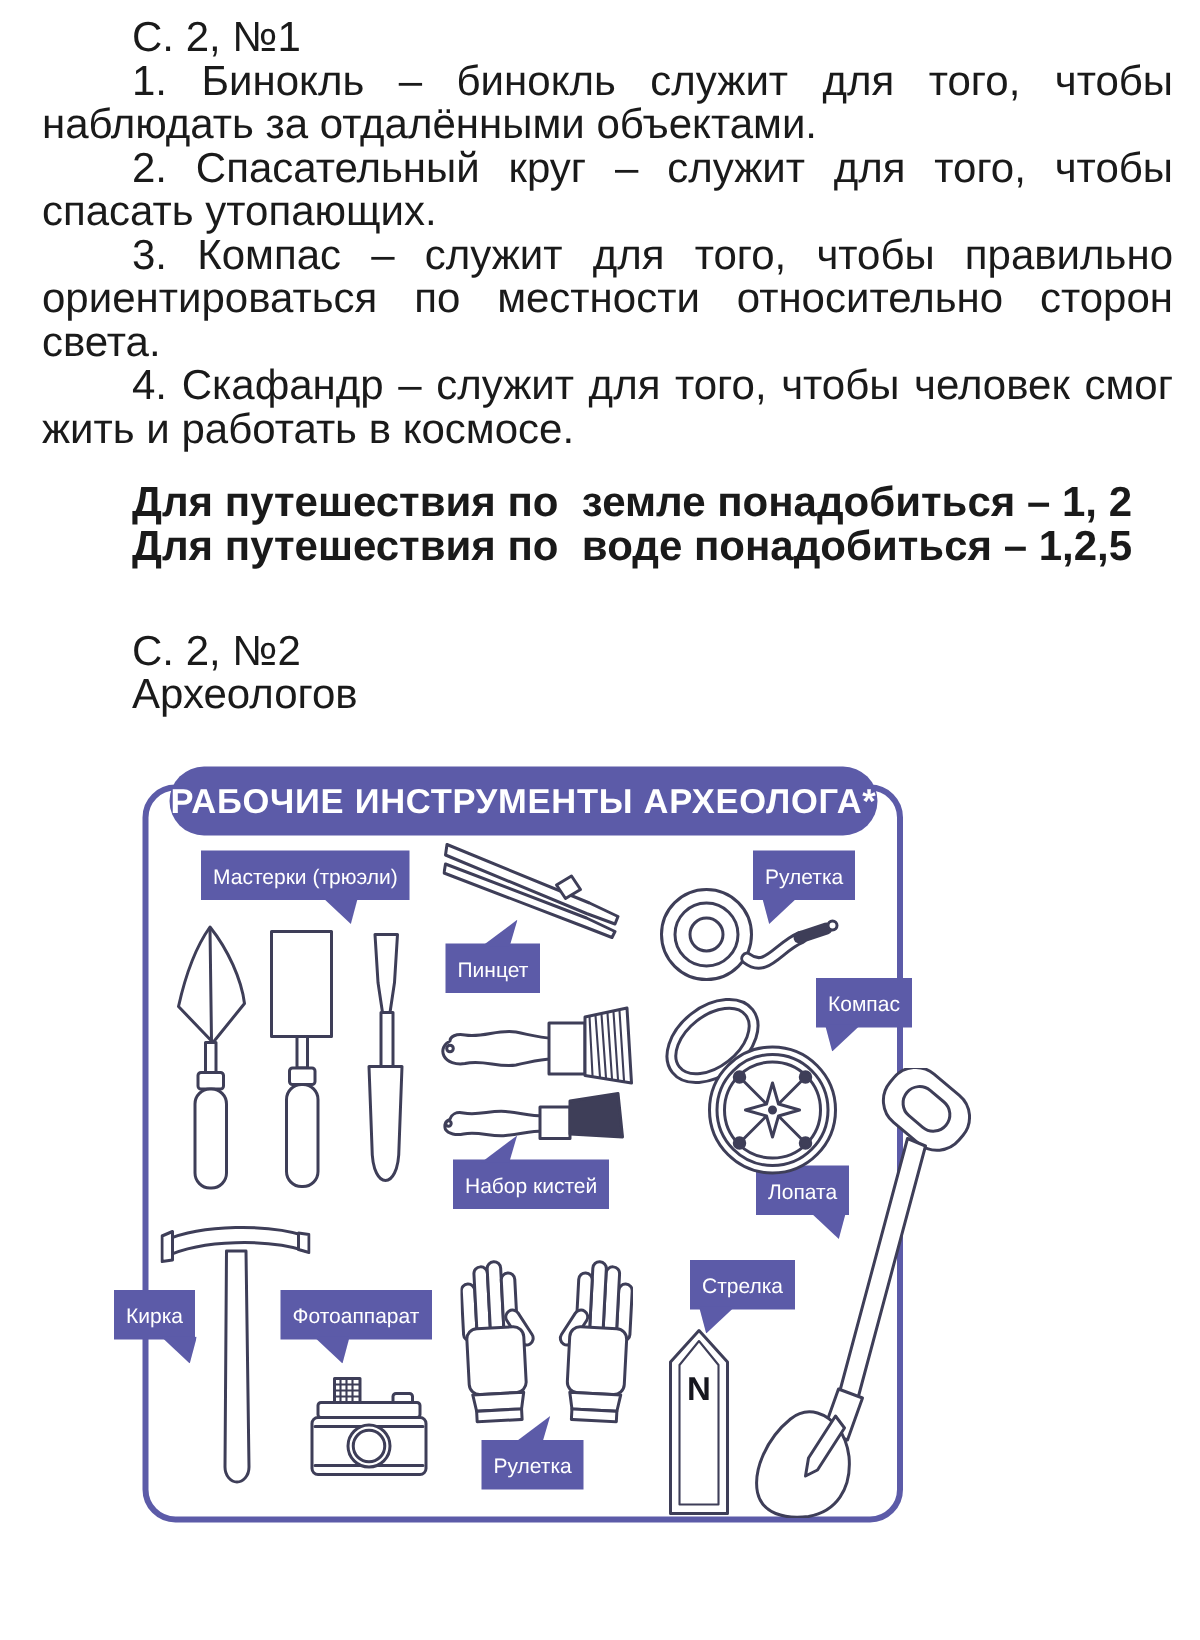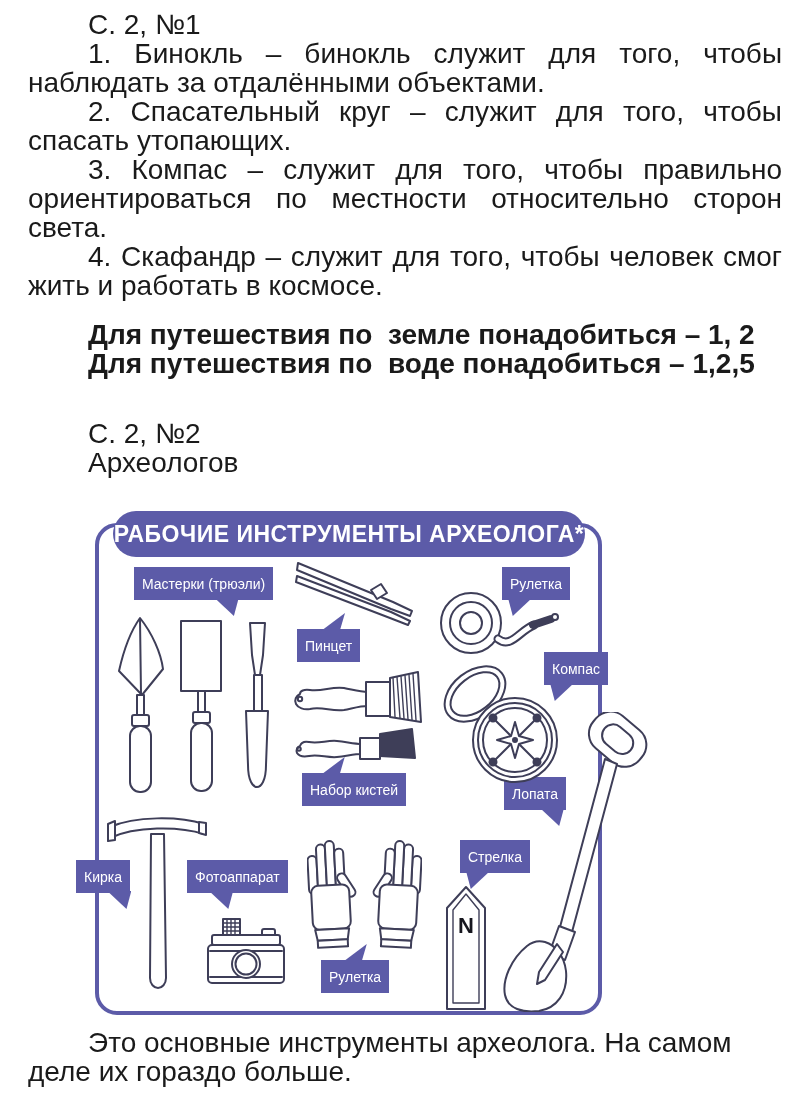--- a/index.html
+++ b/index.html
@@ -248,17 +248,14 @@
     <svg class="tool" style="left:346px;top:358px;" width="42" height="126" viewBox="0 0 42 126">
       <g class="ol">
         <path d="M21,2 L40,23 L40,124 L2,124 L2,23 Z"></path>
         <path class="nf thin" d="M21,9 L34,25 L34,118 L8,118 L8,25 Z"></path>
       </g>
       <text x="13" y="48" font-size="22" font-weight="bold" fill="#16161e">N</text>
     </svg>
 
   </figure>
 
-  <section class="footer-block">
-    <p class="para">Это основные инструменты археолога. На самом деле их гораздо больше.</p>
-  </section>
 
 </div>
 
 </body></html>

